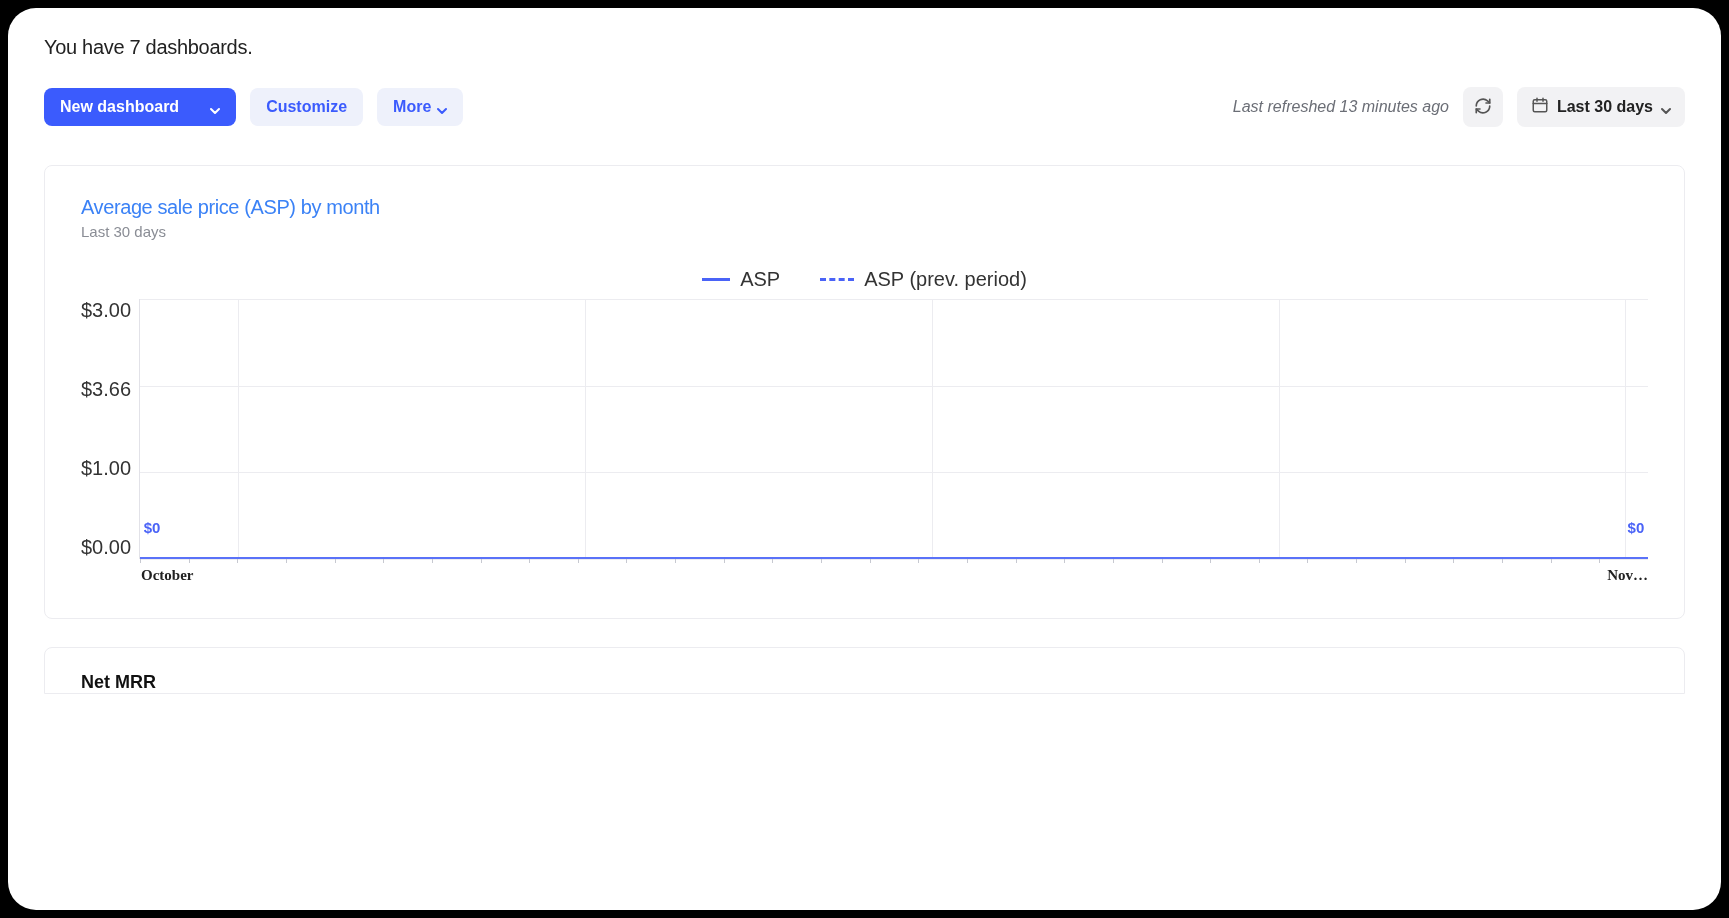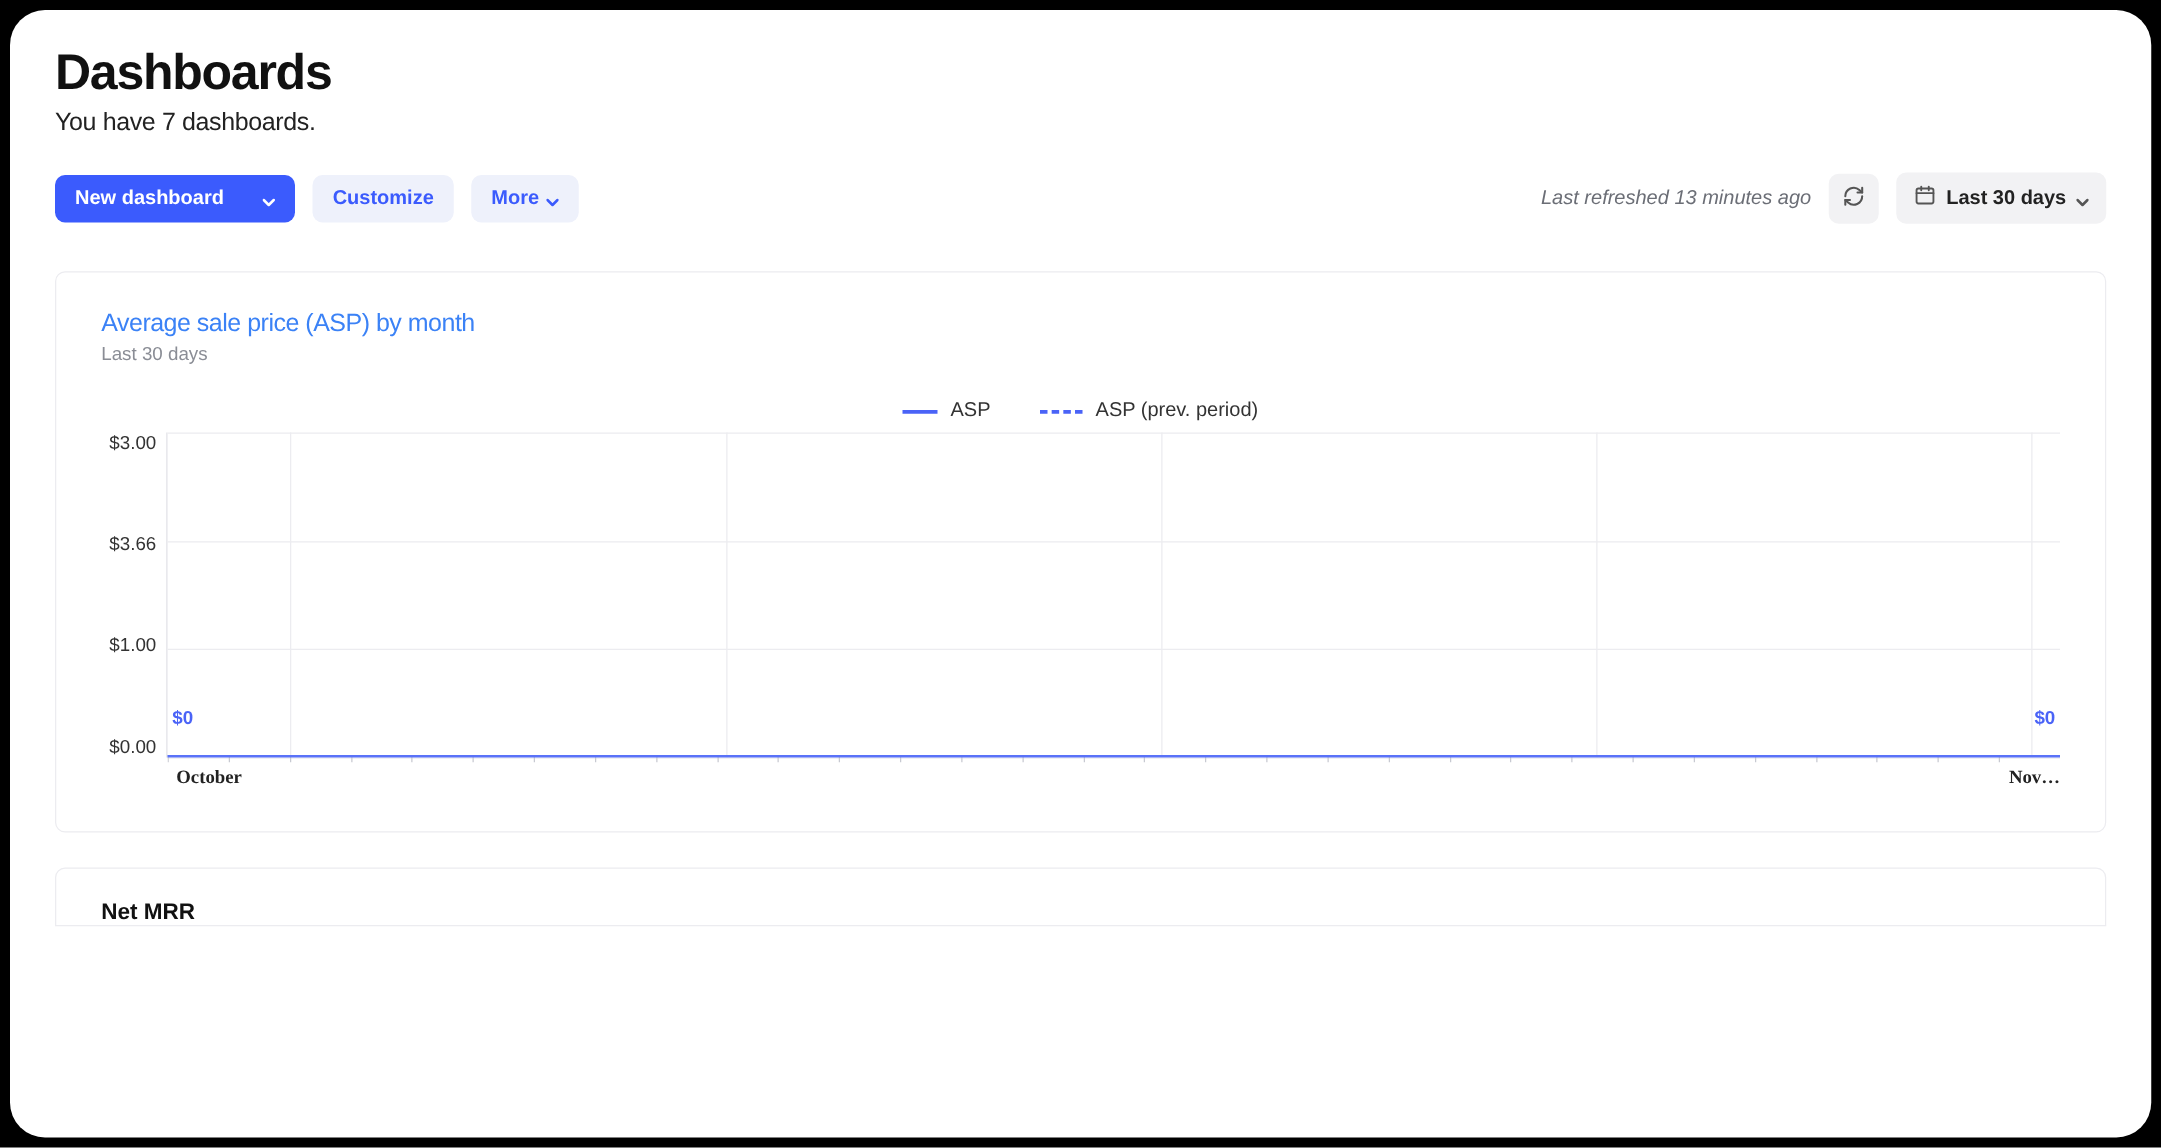--- a/index.html
+++ b/index.html
@@ -76,30 +76,30 @@
     margin-bottom: 28px;
     background: #fff;
   }
   .card-title {
     font-size: 20px; font-weight: 400; color: #3b82f6; letter-spacing: -0.4px;
   }
   .card-sub {
     font-size: 15px; color: #8a8d95; margin-top: 4px; margin-bottom: 28px;
   }
   .legend {
-    display: flex; justify-content: center; gap: 40px; font-size: 16px; color: #333;
+    display: flex; justify-content: center; gap: 40px; font-size: 20px; color: #333;
     margin-bottom: 8px;
   }
   .legend-item { display: inline-flex; align-items: center; gap: 10px; }
   .swatch-solid { width: 28px; height: 0; border-top: 3px solid #4a63f7; }
   .swatch-dashed { width: 34px; height: 0; border-top: 3px dashed #4a63f7; }
   .chart-wrap { display: flex; }
   .y-axis {
     display: flex; flex-direction: column; justify-content: space-between;
-    align-items: flex-end; height: 260px; padding-right: 8px; font-size: 15px; color: #333;
+    align-items: flex-end; height: 260px; padding-right: 8px; font-size: 20px; color: #333;
     min-width: 52px;
   }
   .plot {
     flex: 1; position: relative; height: 260px;
     border-left: 1px solid #e2e2e8;
   }
   .hgrid { position: absolute; left: 0; right: 0; border-top: 1px solid #ececf0; }
   .vgrid { position: absolute; top: 0; bottom: 0; border-left: 1px solid #ececf0; }
   .baseline { position: absolute; left: 0; right: 0; bottom: 0; border-top: 2px solid #5a72f8; }
   .pt-label {
@@ -116,21 +116,20 @@
   }
   .card2 { border: 1px solid #ececf0; border-top-left-radius: 8px; border-top-right-radius:8px;
     padding: 24px 36px 0 36px; }
   .card2-title { font-size: 18px; font-weight: 800; color: #111; }
 </style>
 </head>
 <body>
 
 <div class="window">
 
-  <h1 class="page-title">Dashboards</h1>
   <div class="page-subtitle">You have 7 dashboards.</div>
 
   <div class="toolbar">
     <button class="btn btn-primary">
       <span>New dashboard</span>
       <span class="chevron">
         <svg viewBox="0 0 10 10">
             <path d="M1 3 L5 7 L9 3" fill="none" stroke="currentColor" stroke-width="2" stroke-linecap="round" stroke-linejoin="round"></path>
           </svg>
       </span>

